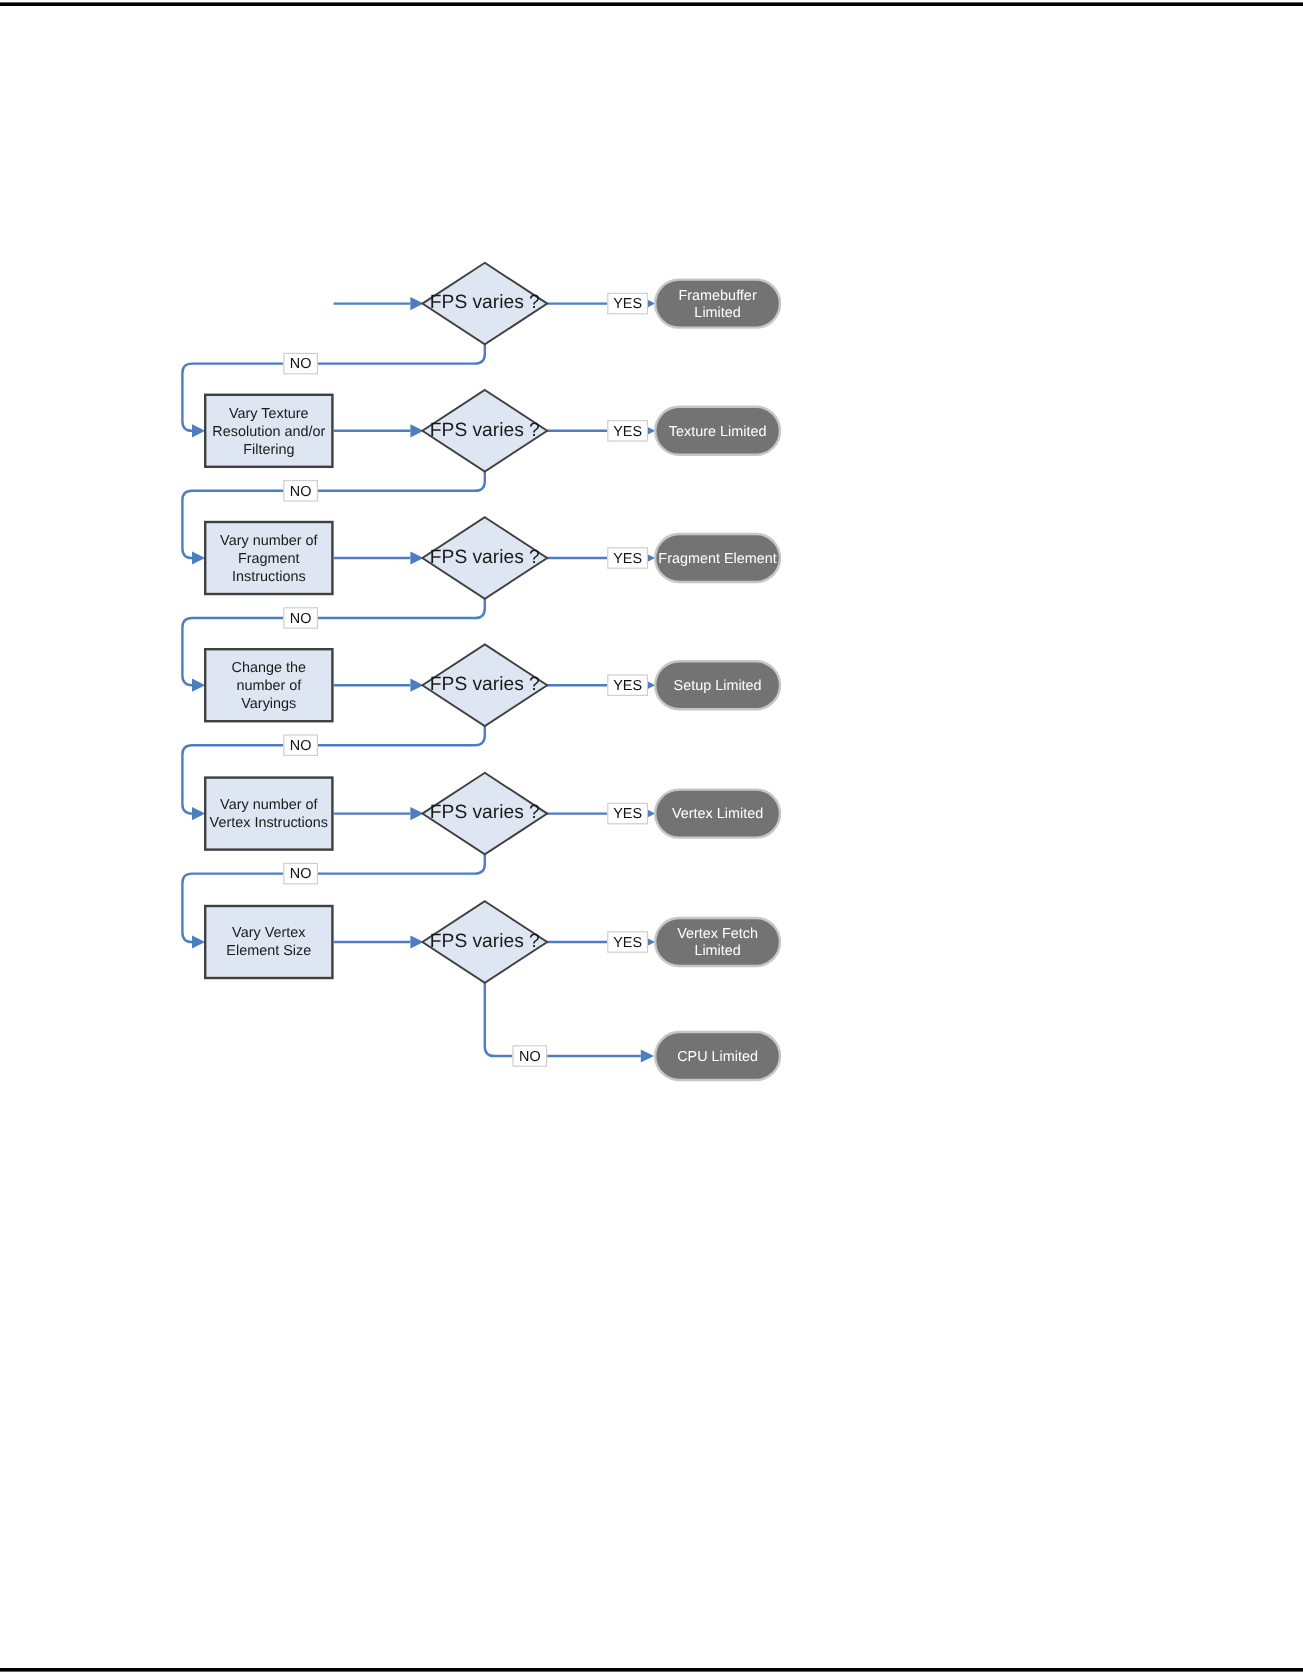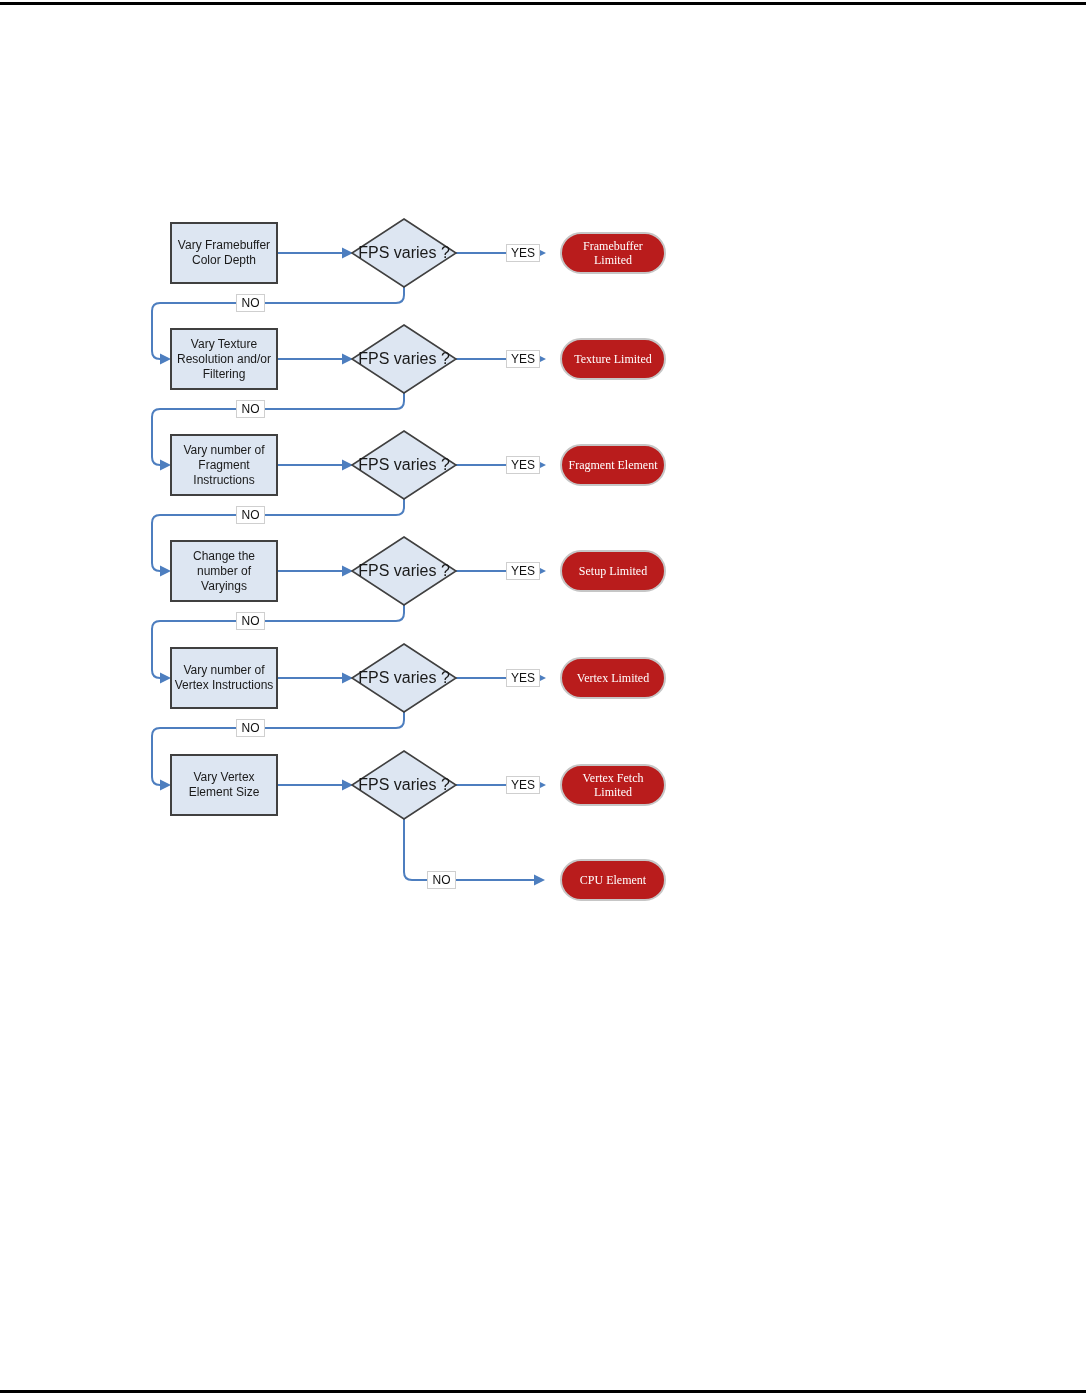--- a/index.html
+++ b/index.html
@@ -62,36 +62,35 @@
     height: 68px;
     display: flex;
     align-items: center;
     justify-content: center;
     text-align: center;
     font-size: 16px;
     color: #1a1a1a;
   }
   .pill {
     position: absolute;
-    left: 560px;
+    left: 545px;
     width: 106px;
     height: 42px;
     box-sizing: border-box;
-    background: #b91c1c;
+    background: #737373;
     border: 2px solid #c6c6c6;
     border-radius: 21px;
     display: flex;
     align-items: center;
     justify-content: center;
     text-align: center;
     font-size: 12px;
     line-height: 14px;
     color: #ffffff;
     white-space: pre-line;
-    font-family: Liberation Serif, serif;
   }
   .edge-label {
     position: absolute;
     height: 18px;
     box-sizing: border-box;
     background: #ffffff;
     border: 1px solid #cfcfcf;
     display: flex;
     align-items: center;
     justify-content: center;
@@ -190,22 +189,20 @@
       <path d="M456 785 H535"></path>
         <polygon class="arrow" points="546,785 535,779.5 535,790.5"></polygon>
     </g>
     <g>
       <path d="M404 819 V872 Q404 880 412 880 H534"></path>
       <polygon class="arrow" points="545,880 534,874.5 534,885.5"></polygon>
     </g>
     <polygon class="diamond" points="404,751 456,785 404,819 352,785"></polygon>
   </svg>
 
-  <div class="action-box" style="top:222px">Vary Framebuffer
-Color Depth</div>
   <div class="diamond-label" style="top:219px">FPS varies ?</div>
   <div class="edge-label yes" style="top:244px">YES</div>
   <div class="pill" style="top:232px">Framebuffer
 Limited</div>
   <div class="edge-label no" style="top:294px">NO</div>
 
   <div class="action-box" style="top:328px">Vary Texture
 Resolution and/or
 Filtering</div>
   <div class="diamond-label" style="top:325px">FPS varies ?</div>
@@ -237,14 +234,14 @@
   <div class="edge-label no" style="top:719px">NO</div>
 
   <div class="action-box" style="top:754px">Vary Vertex
 Element Size</div>
   <div class="diamond-label" style="top:751px">FPS varies ?</div>
   <div class="edge-label yes" style="top:776px">YES</div>
   <div class="pill" style="top:764px">Vertex Fetch
 Limited</div>
 
   <div class="edge-label no-final" style="top:871px">NO</div>
-  <div class="pill" style="top:859px">CPU Element</div>
+  <div class="pill" style="top:859px">CPU Limited</div>
 </div>
 
 </body></html>

